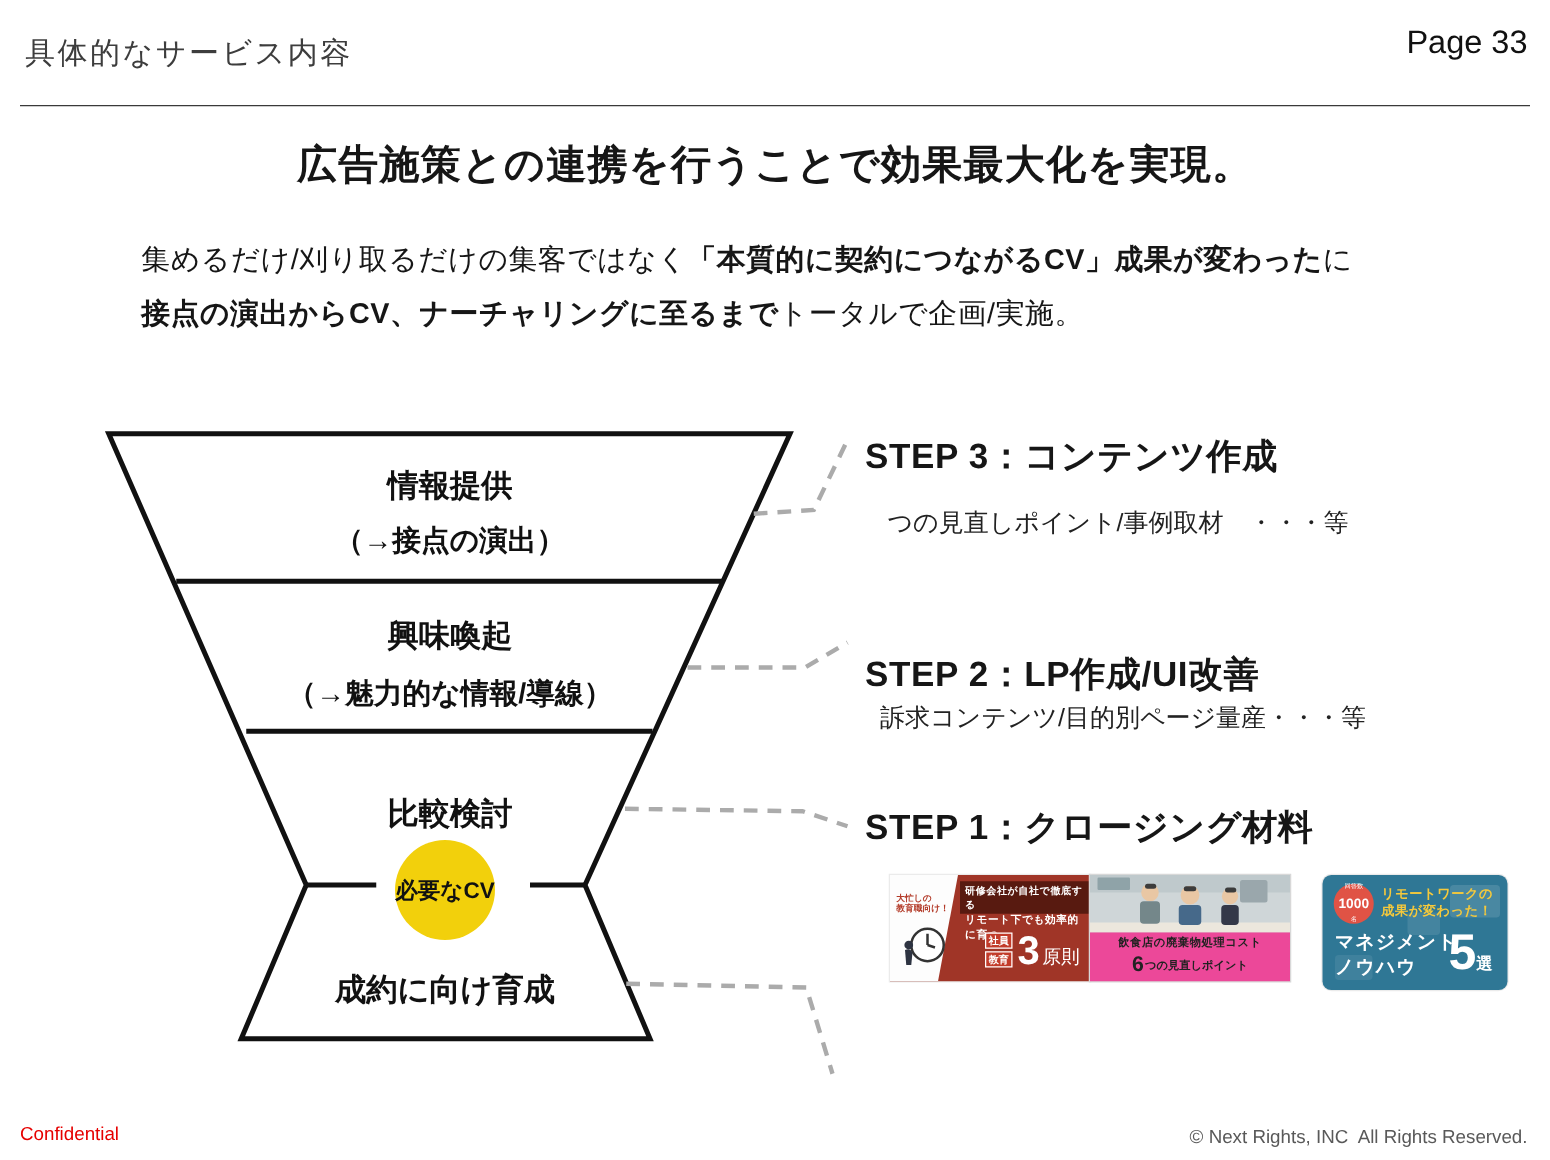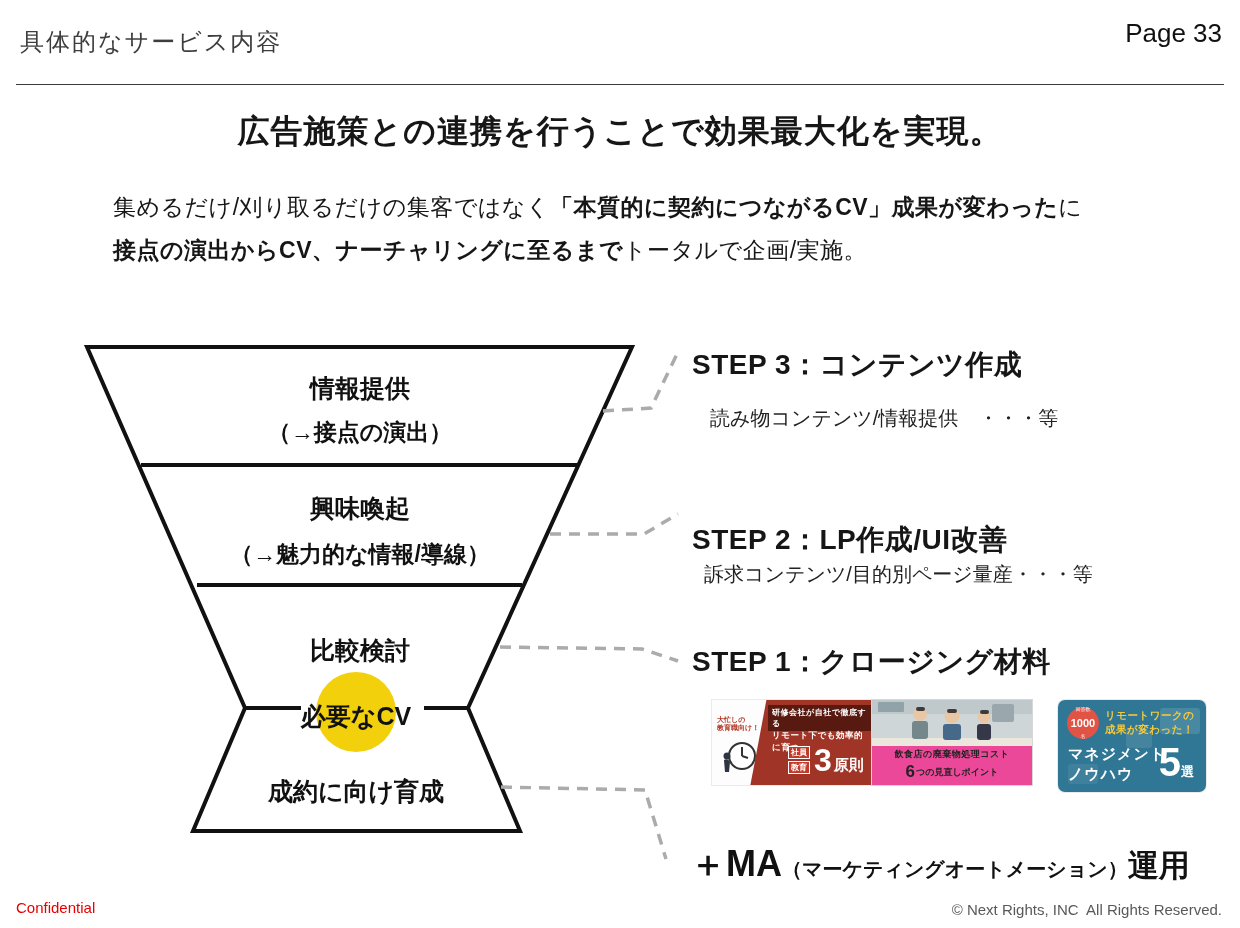--- a/index.html
+++ b/index.html
@@ -26,21 +26,21 @@
 
   
   .flabel{text-align:center;color:#111;}
   .f-title{font-size:25px;font-weight:700;}
   .f-sub{font-size:23px;font-weight:700;}
   .stage1-t{left:160px;top:372px;width:400px;}
   .stage1-s{left:160px;top:417px;width:400px;}
   .stage2-t{left:160px;top:492px;width:400px;}
   .stage2-s{left:160px;top:539px;width:400px;}
   .stage3-t{left:160px;top:634px;width:400px;}
-  .cv-label{left:256px;top:700px;width:200px;font-size:25px;font-weight:700;}
+  .cv-label{left:256px;top:700px;width:200px;font-size:18px;font-weight:700;}
   .stage4-t{left:156px;top:775px;width:400px;}
 
   
   .step-h{font-size:28px;font-weight:700;color:#161616;letter-spacing:0.5px;}
   .step-d{font-size:20px;font-weight:400;color:#222;}
   .step3-h{left:692px;top:346px;}
   .step3-d{left:710px;top:405px;}
   .step2-h{left:692px;top:503px;margin-top:18px;}
   .step2-d{left:704px;top:561px;}
   .step1-h{left:692px;top:643px;}
@@ -58,21 +58,21 @@
             clip-path:polygon(0 0,34% 0,24% 100%,0 100%);}
   .t1-side{position:absolute;left:5px;top:16px;font-size:7px;line-height:8px;color:#B33A28;font-weight:700;width:44px;}
   .t1-side2{top:24px;}
   .t1-topbox{position:absolute;left:56px;top:5px;background:#581A10;color:#fff;font-size:8px;font-weight:700;
              padding:2px 4px;letter-spacing:0.5px;}
   .t1-line{position:absolute;left:60px;top:30px;color:#fff;font-size:8.5px;font-weight:700;letter-spacing:0.5px;}
   .t1-bottom{position:absolute;left:76px;top:44px;display:flex;align-items:center;}
   .t1-tags{display:flex;flex-direction:column;gap:2px;margin-right:4px;}
   .t1-tag{background:#C23B2A;border:1px solid #fff;color:#fff;font-size:8px;font-weight:700;padding:1px 2px;line-height:9px;}
   .t1-big{color:#fff;font-size:32px;font-weight:700;line-height:32px;}
-  .t1-bigsuf{color:#fff;font-size:15px;font-weight:700;margin-left:2px;margin-top:10px;}
+  .t1-bigsuf{color:#fff;font-size:15px;font-weight:400;margin-left:2px;margin-top:10px;}
   .t1-illust{position:absolute;left:6px;top:34px;}
 
   .thumb2{left:872px;top:700px;width:160px;height:85px;background:#ec4899;box-shadow:0 0 0 1px #d8d8d8;}
   .t2-photo{position:absolute;left:0;top:0;width:160px;height:46px;}
   .t2-text{position:absolute;left:0;top:48px;width:160px;text-align:center;color:#222;}
   .t2-l1{font-size:9px;font-weight:700;letter-spacing:0.5px;}
   .t2-l2{margin-top:1px;font-weight:700;font-size:9px;}
   .t2-big{font-size:17px;font-weight:700;margin-right:1px;vertical-align:-2px;}
 
   .thumb3{left:1058px;top:700px;width:148px;height:92px;background:#2F7795;border-radius:7px;}
@@ -126,21 +126,21 @@
 
   <div class="abs flabel f-title stage1-t">情報提供</div>
   <div class="abs flabel f-sub stage1-s">（→接点の演出）</div>
   <div class="abs flabel f-title stage2-t">興味喚起</div>
   <div class="abs flabel f-sub stage2-s">（→魅力的な情報/導線）</div>
   <div class="abs flabel f-title stage3-t">比較検討</div>
   <div class="abs flabel cv-label">必要なCV</div>
   <div class="abs flabel f-title stage4-t">成約に向け育成</div>
 
   <div class="abs step-h step3-h">STEP 3：コンテンツ作成</div>
-  <div class="abs step-d step3-d">読み物コンテンツ/情報提供　・・・等</div>
+  <div class="abs step-d step3-d">つの見直しポイント/事例取材　・・・等</div>
   <div class="abs step-h step2-h">STEP 2：LP作成/UI改善</div>
   <div class="abs step-d step2-d">訴求コンテンツ/目的別ページ量産・・・等</div>
   <div class="abs step-h step1-h">STEP 1：クロージング材料</div>
 
   <div class="abs thumb thumb1">
     <div class="t1-wedge"></div>
     <div class="t1-side">大忙しの</div>
     <div class="t1-side t1-side2">教育職向け！</div>
     <svg class="t1-illust" width="40" height="42" viewBox="0 0 40 42">
       <circle cx="24" cy="22" r="13" fill="#ffffff" stroke="#333" stroke-width="2"></circle>
@@ -201,20 +201,17 @@
     </div>
     <div class="t3-title">
       <div>マネジメント</div>
       <div>ノウハウ</div>
     </div>
     <div class="t3-big">
       <span class="t3-num">5</span><span class="t3-suf">選</span>
     </div>
   </div>
 
-  <div class="abs ma">
-    <span class="ma-big">＋MA</span><span class="ma-paren">（マーケティングオートメーション）</span><span class="ma-suf">運用</span>
-  </div>
 
   <div class="abs foot-conf">Confidential</div>
   <div class="abs foot-copy">© Next Rights, INC  All Rights Reserved.</div>
 
 </div>
 
 </body></html>

